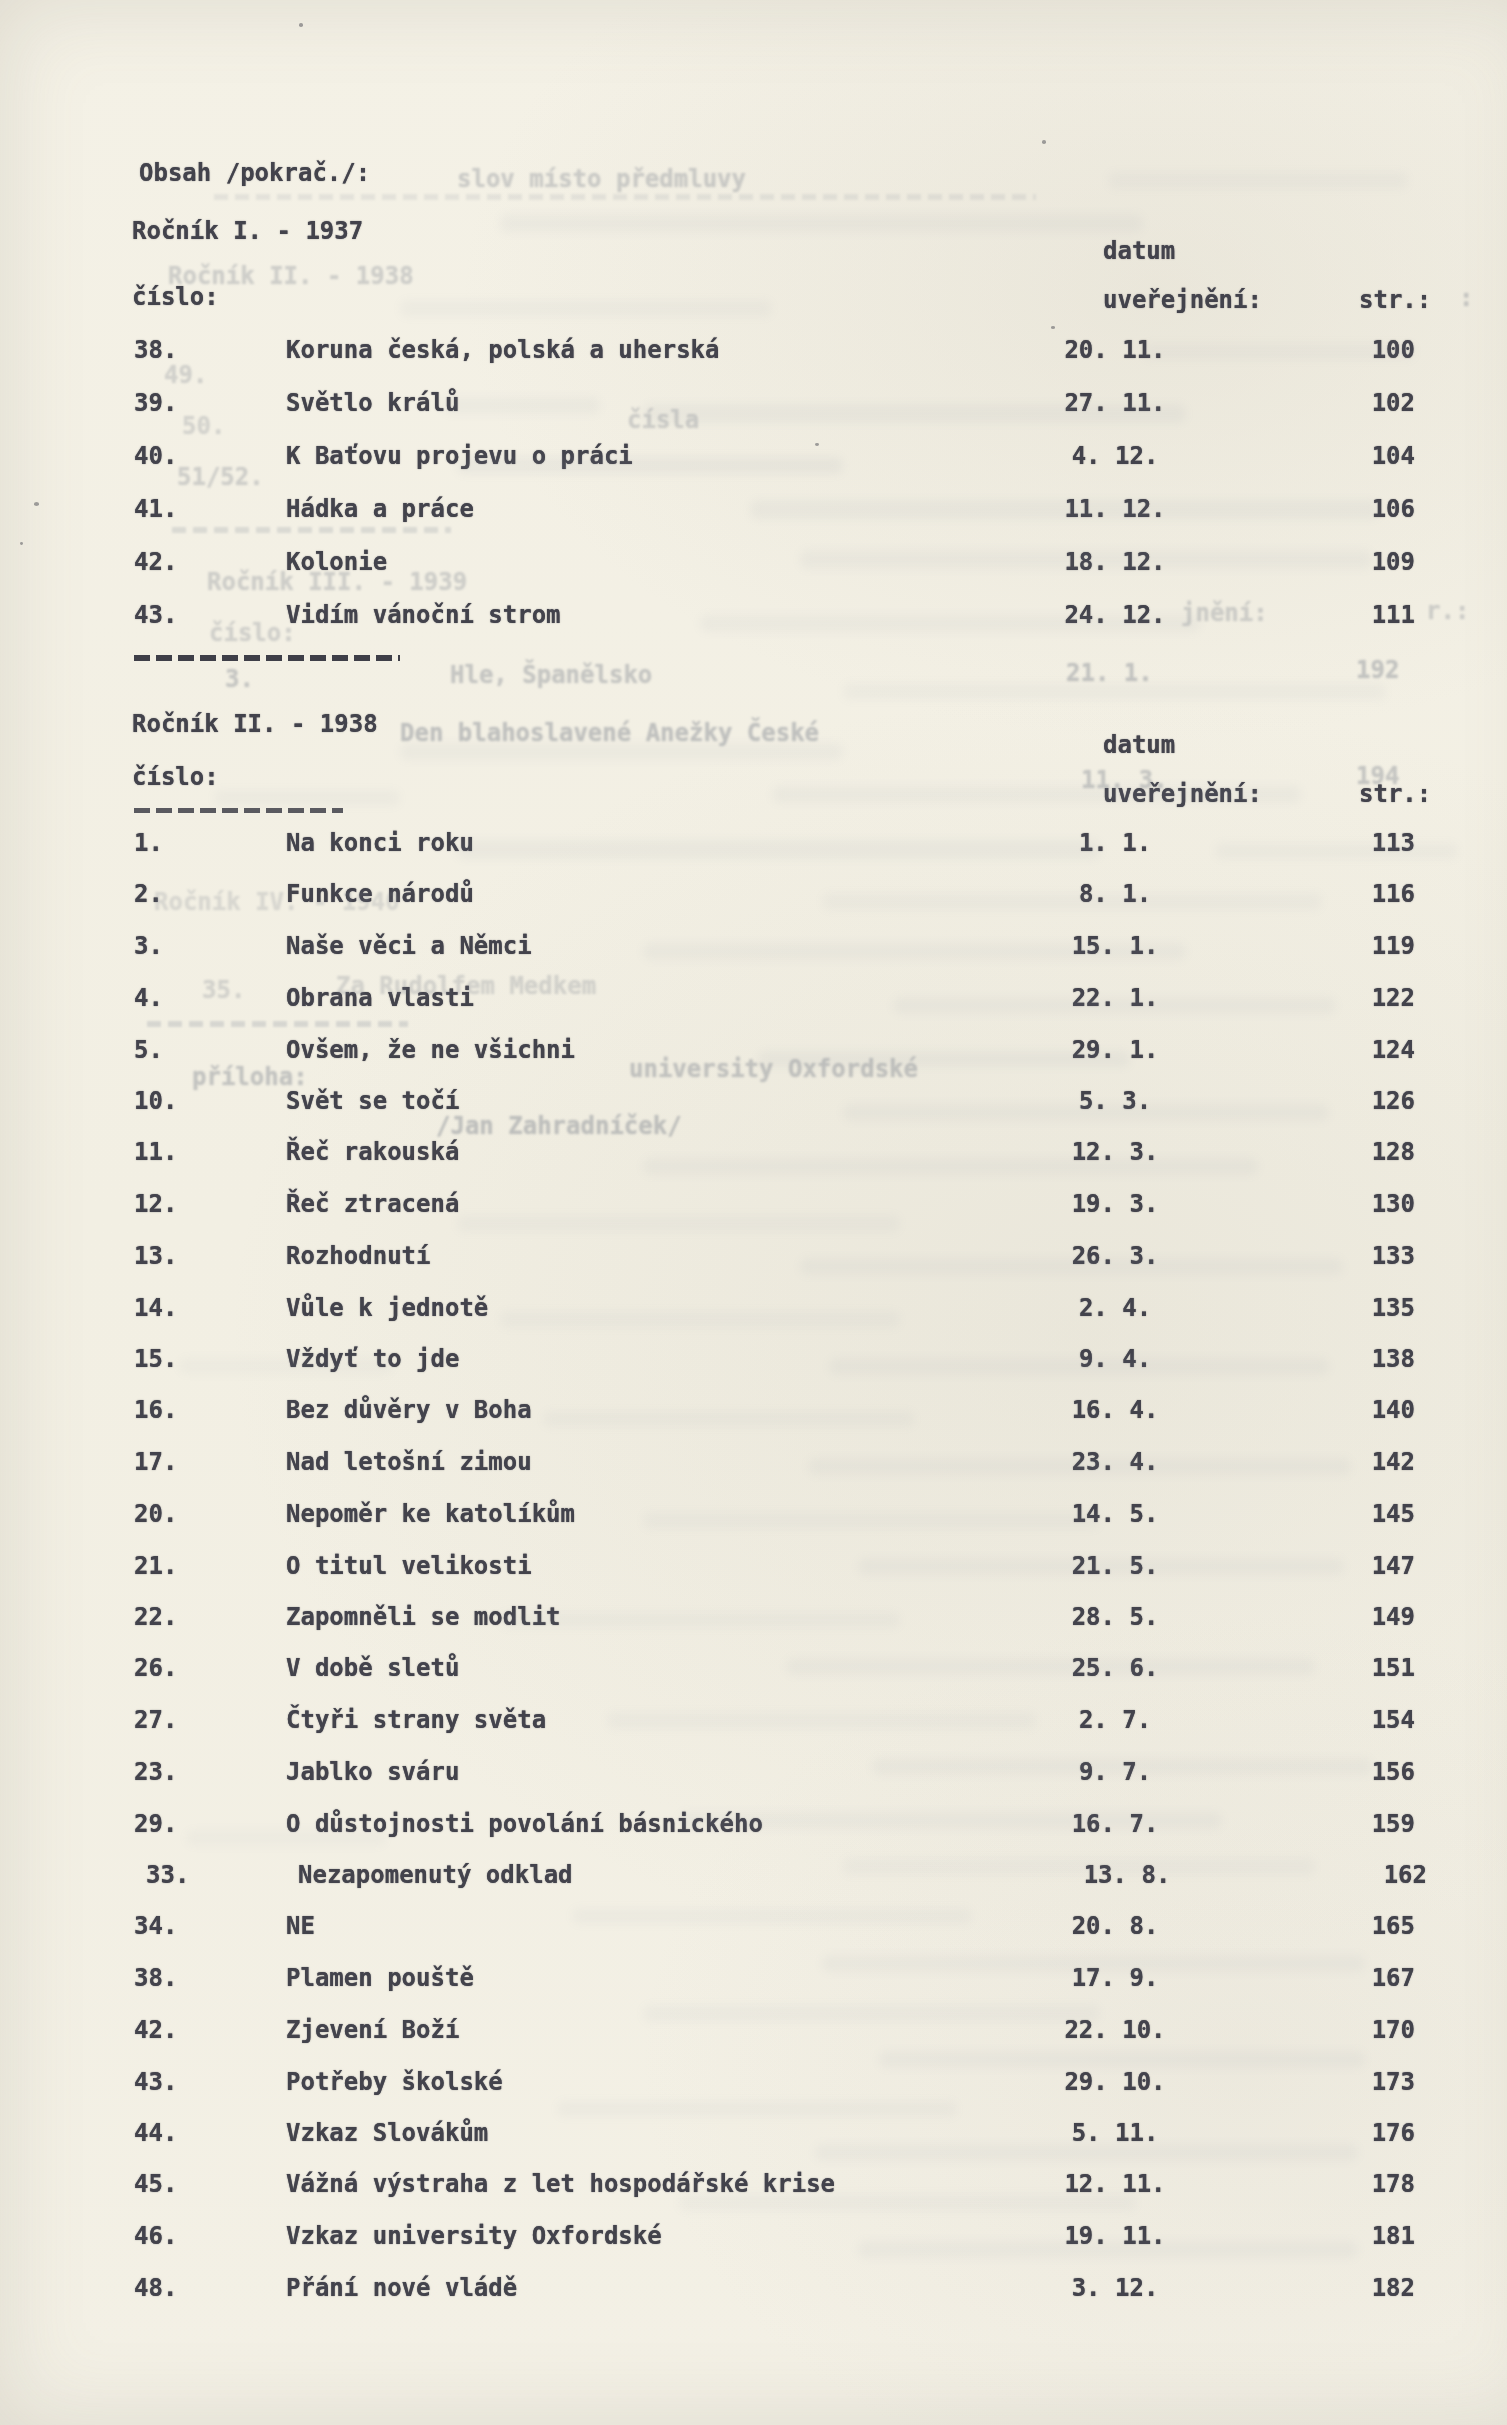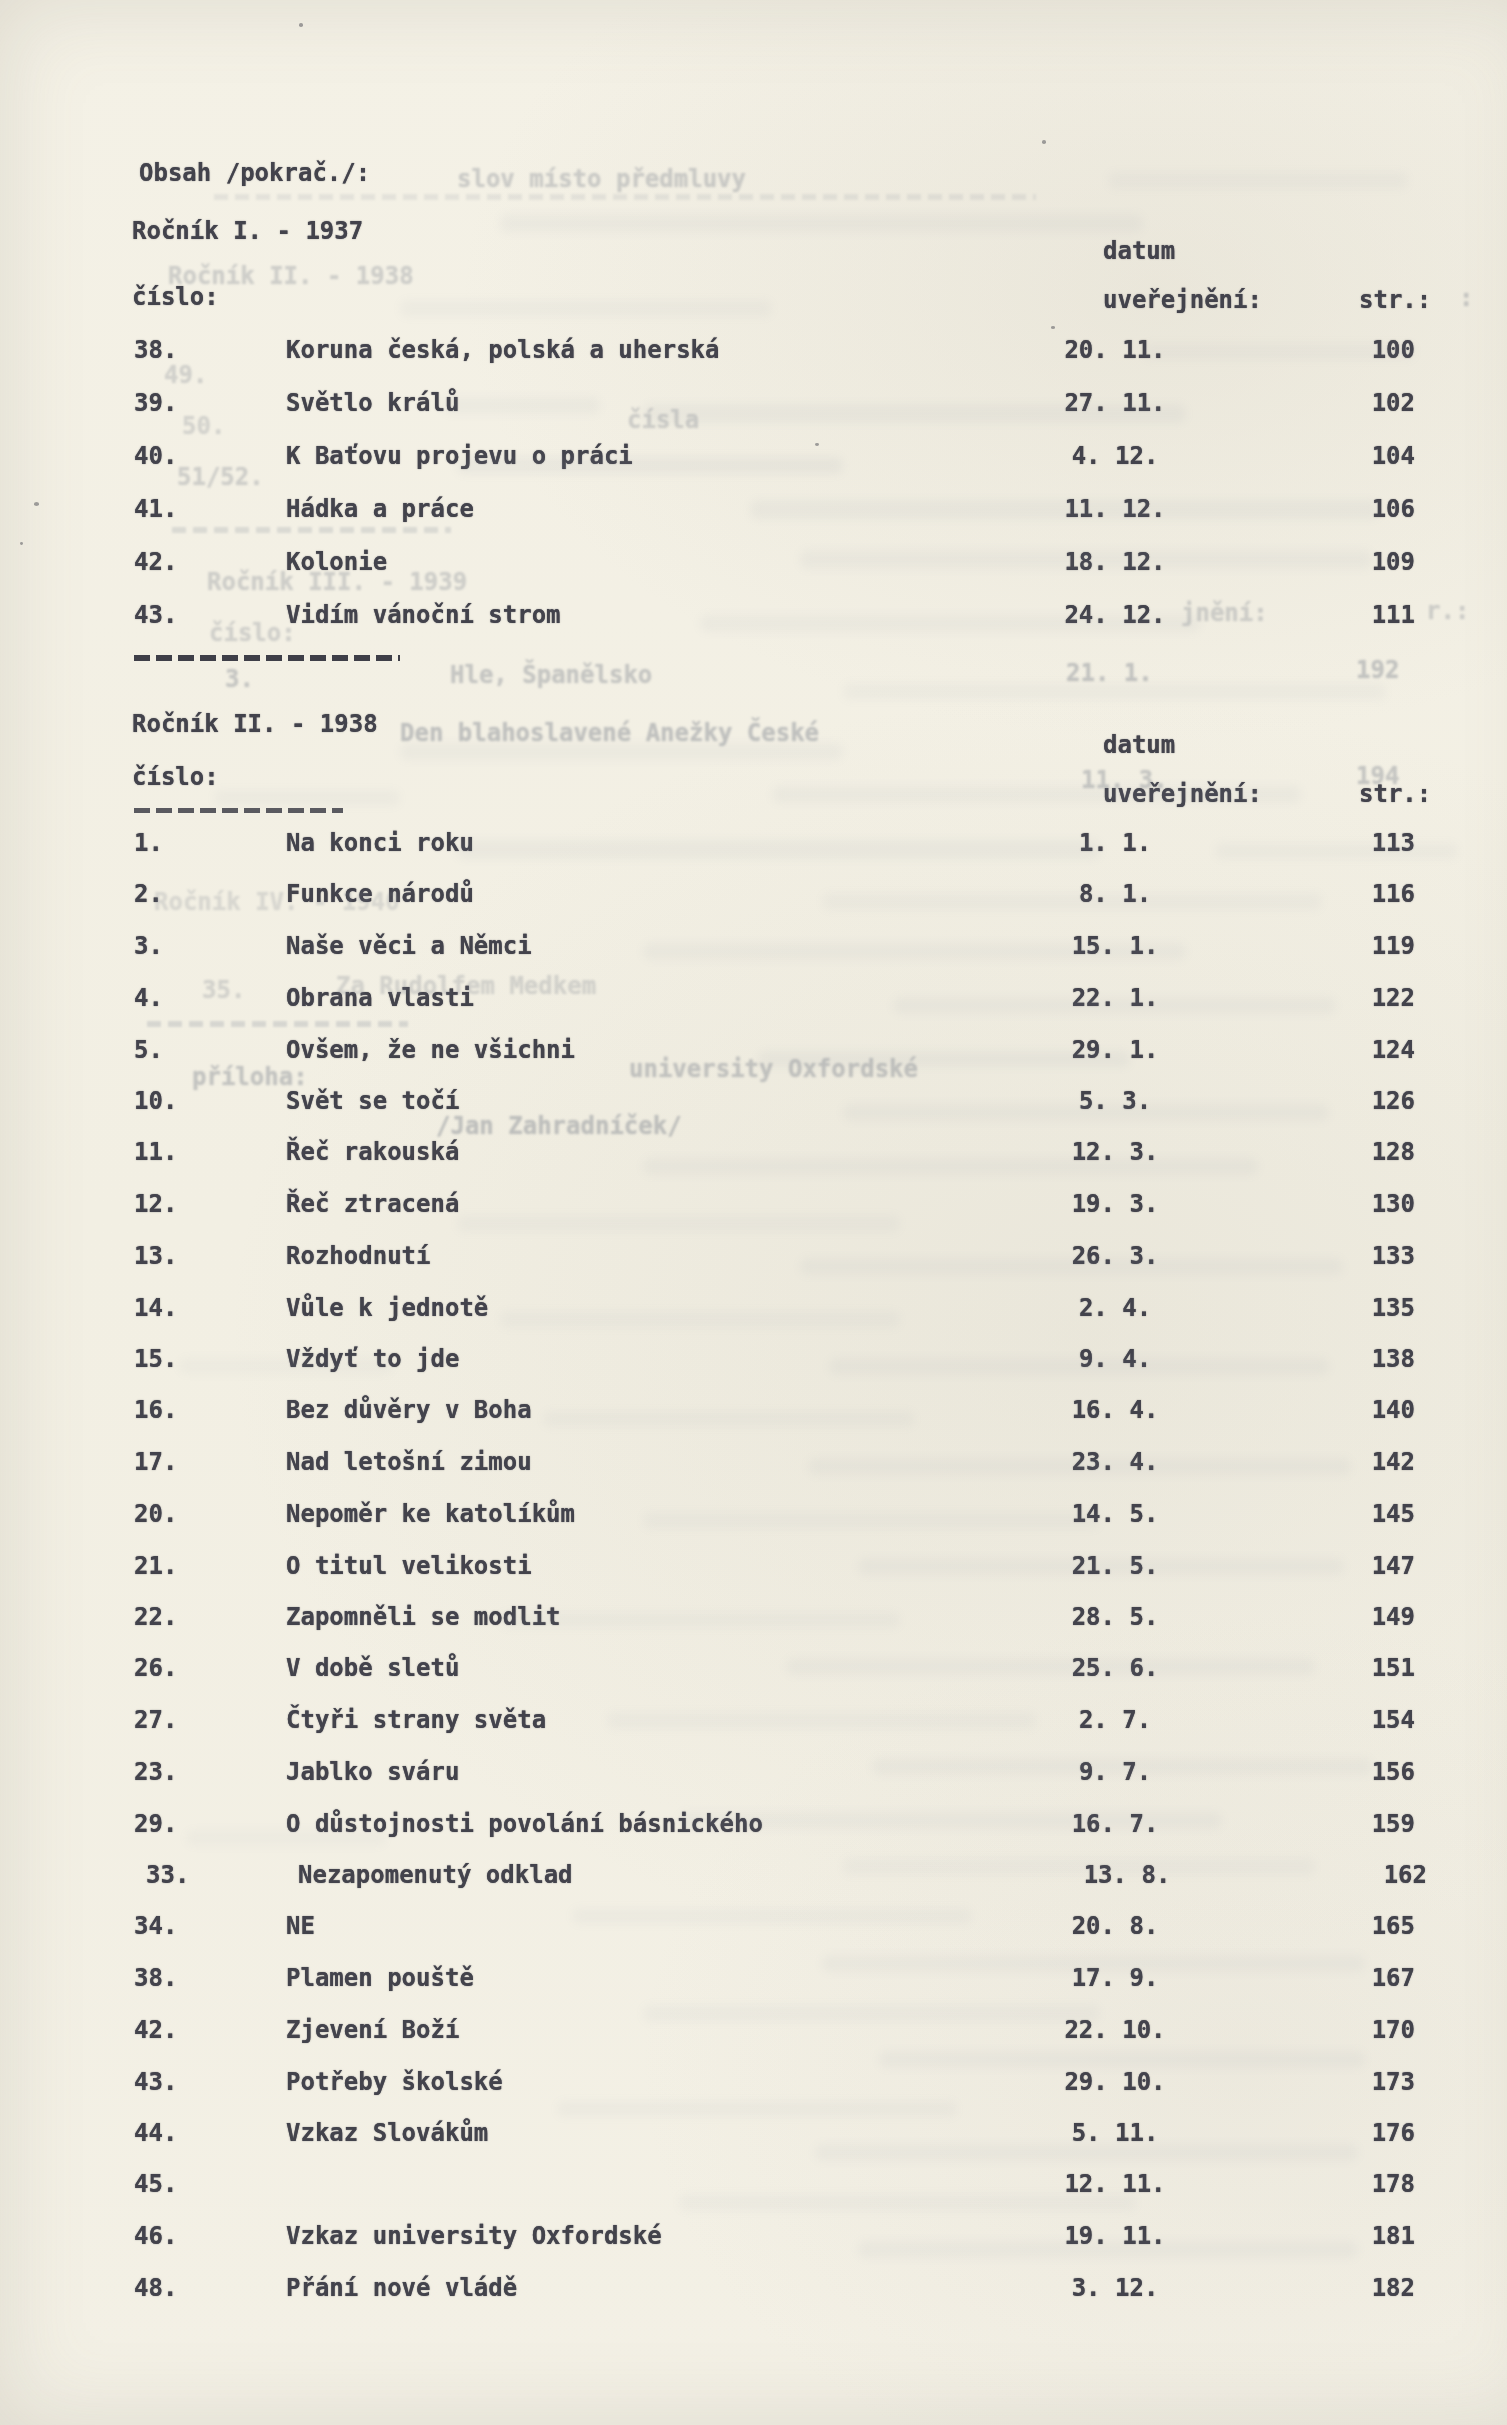--- a/index.html
+++ b/index.html
@@ -109,21 +109,21 @@
       <div class="ink row" style="left: 0px; top: 1654px; width: 1508px; height: 31px;"><span class="col-num">26.</span><span class="col-title">V době sletů</span><span class="col-date">25. 6.</span><span class="col-page">151</span></div>
       <div class="ink row" style="left: 0px; top: 1706px; width: 1508px; height: 31px;"><span class="col-num">27.</span><span class="col-title">Čtyři strany světa</span><span class="col-date">2. 7.</span><span class="col-page">154</span></div>
       <div class="ink row" style="left: 0px; top: 1758px; width: 1508px; height: 31px;"><span class="col-num">23.</span><span class="col-title">Jablko sváru</span><span class="col-date">9. 7.</span><span class="col-page">156</span></div>
       <div class="ink row" style="left: 0px; top: 1810px; width: 1508px; height: 31px;"><span class="col-num">29.</span><span class="col-title">O důstojnosti povolání básnického</span><span class="col-date">16. 7.</span><span class="col-page">159</span></div>
       <div class="ink row" style="left: 12px; top: 1861px; width: 1508px; height: 31px;"><span class="col-num">33.</span><span class="col-title">Nezapomenutý odklad</span><span class="col-date">13. 8.</span><span class="col-page">162</span></div>
       <div class="ink row" style="left: 0px; top: 1912px; width: 1508px; height: 31px;"><span class="col-num">34.</span><span class="col-title">NE</span><span class="col-date">20. 8.</span><span class="col-page">165</span></div>
       <div class="ink row" style="left: 0px; top: 1964px; width: 1508px; height: 31px;"><span class="col-num">38.</span><span class="col-title">Plamen pouště</span><span class="col-date">17. 9.</span><span class="col-page">167</span></div>
       <div class="ink row" style="left: 0px; top: 2016px; width: 1508px; height: 31px;"><span class="col-num">42.</span><span class="col-title">Zjevení Boží</span><span class="col-date">22. 10.</span><span class="col-page">170</span></div>
       <div class="ink row" style="left: 0px; top: 2068px; width: 1508px; height: 31px;"><span class="col-num">43.</span><span class="col-title">Potřeby školské</span><span class="col-date">29. 10.</span><span class="col-page">173</span></div>
       <div class="ink row" style="left: 0px; top: 2119px; width: 1508px; height: 31px;"><span class="col-num">44.</span><span class="col-title">Vzkaz Slovákům</span><span class="col-date">5. 11.</span><span class="col-page">176</span></div>
-      <div class="ink row" style="left: 0px; top: 2170px; width: 1388px; height: 31px;"><span class="col-num">45.</span><span class="col-date">12. 11.</span><span class="col-page">178</span></div>
+      <div class="ink row" style="left: 0px; top: 2170px; width: 1388px; height: 31px;"><span class="col-num">45.</span><span class="col-title">Vážná výstraha z let hospodářské krise</span><span class="col-date">12. 11.</span><span class="col-page">178</span></div>
       <div class="ink row" style="left: 0px; top: 2222px; width: 1508px; height: 31px;"><span class="col-num">46.</span><span class="col-title">Vzkaz university Oxfordské</span><span class="col-date">19. 11.</span><span class="col-page">181</span></div>
       <div class="ink row" style="left: 0px; top: 2274px; width: 1508px; height: 31px;"><span class="col-num">48.</span><span class="col-title">Přání nové vládě</span><span class="col-date">3. 12.</span><span class="col-page">182</span></div>
     </div>
   <div id="bleed-layer">
       <div class="ghost" style="left: 457px; top: 165px; opacity: 0.3;">slov místo předmluvy</div>
       <div class="ghost" style="left: 168px; top: 262px; opacity: 0.28;">Ročník II. - 1938</div>
       <div class="ghost" style="left: 164px; top: 361px; opacity: 0.26;">49.</div>
       <div class="ghost" style="left: 182px; top: 412px; opacity: 0.24;">50.</div>
       <div class="ghost" style="left: 627px; top: 406px; opacity: 0.28;">čísla</div>
       <div class="ghost" style="left: 177px; top: 463px; opacity: 0.28;">51/52.</div>

